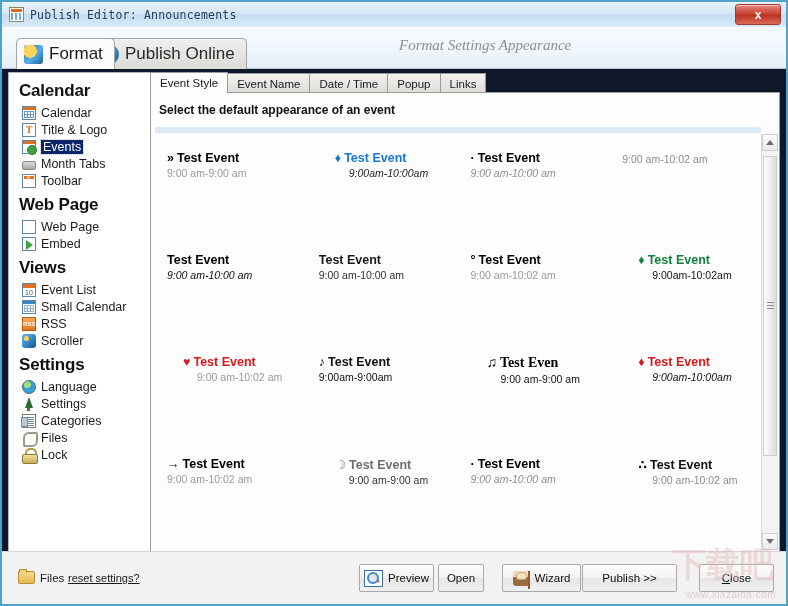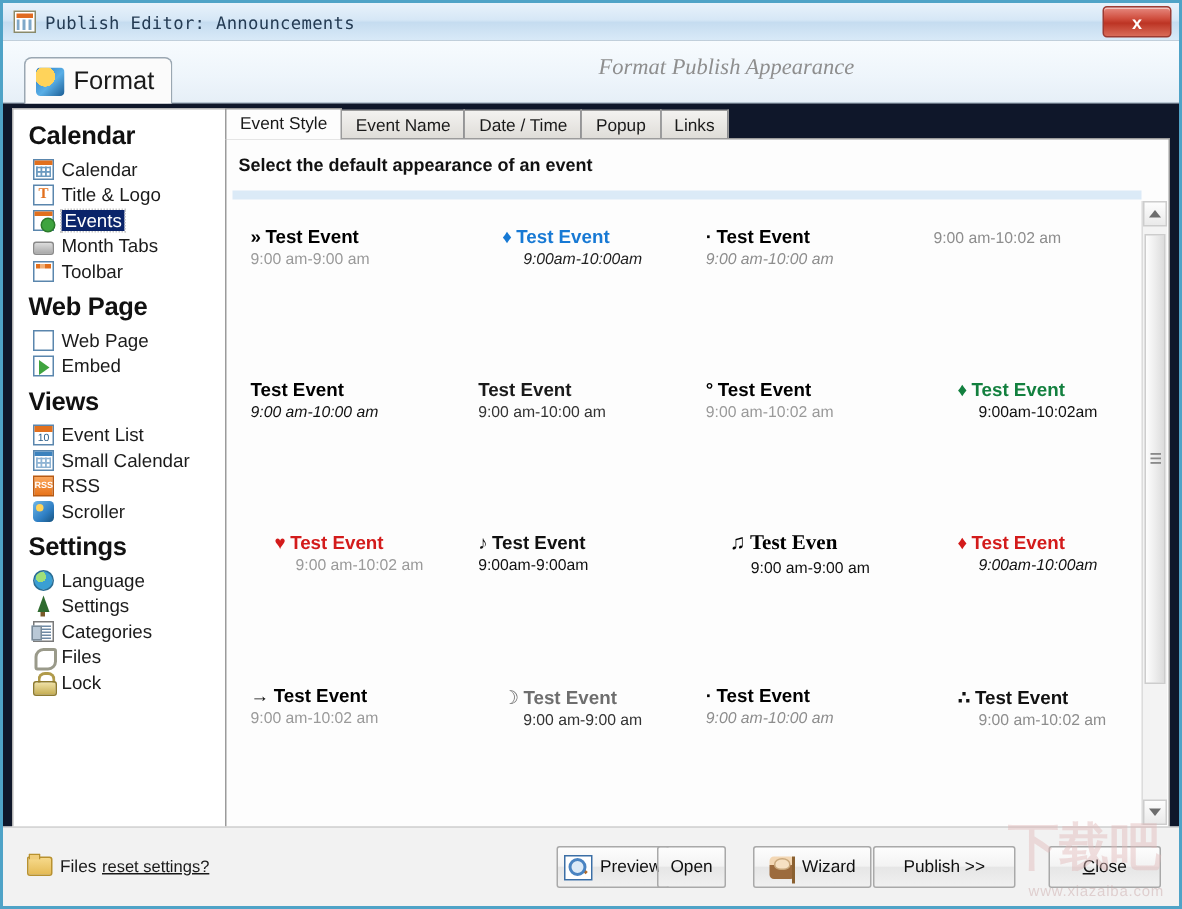--- a/index.html
+++ b/index.html
@@ -315,21 +315,25 @@
     <div class="title-icon"></div>
     <div class="title-text">Publish Editor: Announcements</div>
     <div class="close-btn">x</div>
   </div>
 
   <div class="headband">
     <div class="apptab active">
       <span class="tabicon ic-format"></span>
       <span>Format</span>
     </div>
-    <div class="headtitle">Format Publish Appearance</div>
+    <div class="apptab inactive">
+      <span class="tabicon ic-globe"></span>
+      <span>Publish Online</span>
+    </div>
+    <div class="headtitle">Format Settings Appearance</div>
   </div>
 
   <div class="body">
 
     <div class="sidebar">
 
       <div class="sec-title first">Calendar</div>
       <div class="nav">
         <span class="nic nic-cal"></span>
         <span class="lbl">Calendar</span>
@@ -497,21 +501,21 @@
     </div>
   </div>
 
   <div class="footer">
     <div class="foot-files">
       <span class="folder"></span>
       <span class="lbl">Files</span>
     </div>
     <div class="reset-link">reset settings?</div>
 
-    <div class="btn" style="left:357px;width:75px;margin-left:12px;">
+    <div class="btn" style="left:357px;width:75px;">
       <span class="bico ico-preview"></span>
       <span>Preview</span>
     </div>
     <div class="btn" style="left:436px;width:46px;">
       <span>Open</span>
     </div>
     <div class="btn" style="left:500px;width:79px;">
       <span class="bico ico-wizard"></span>
       <span>Wizard</span>
     </div>

